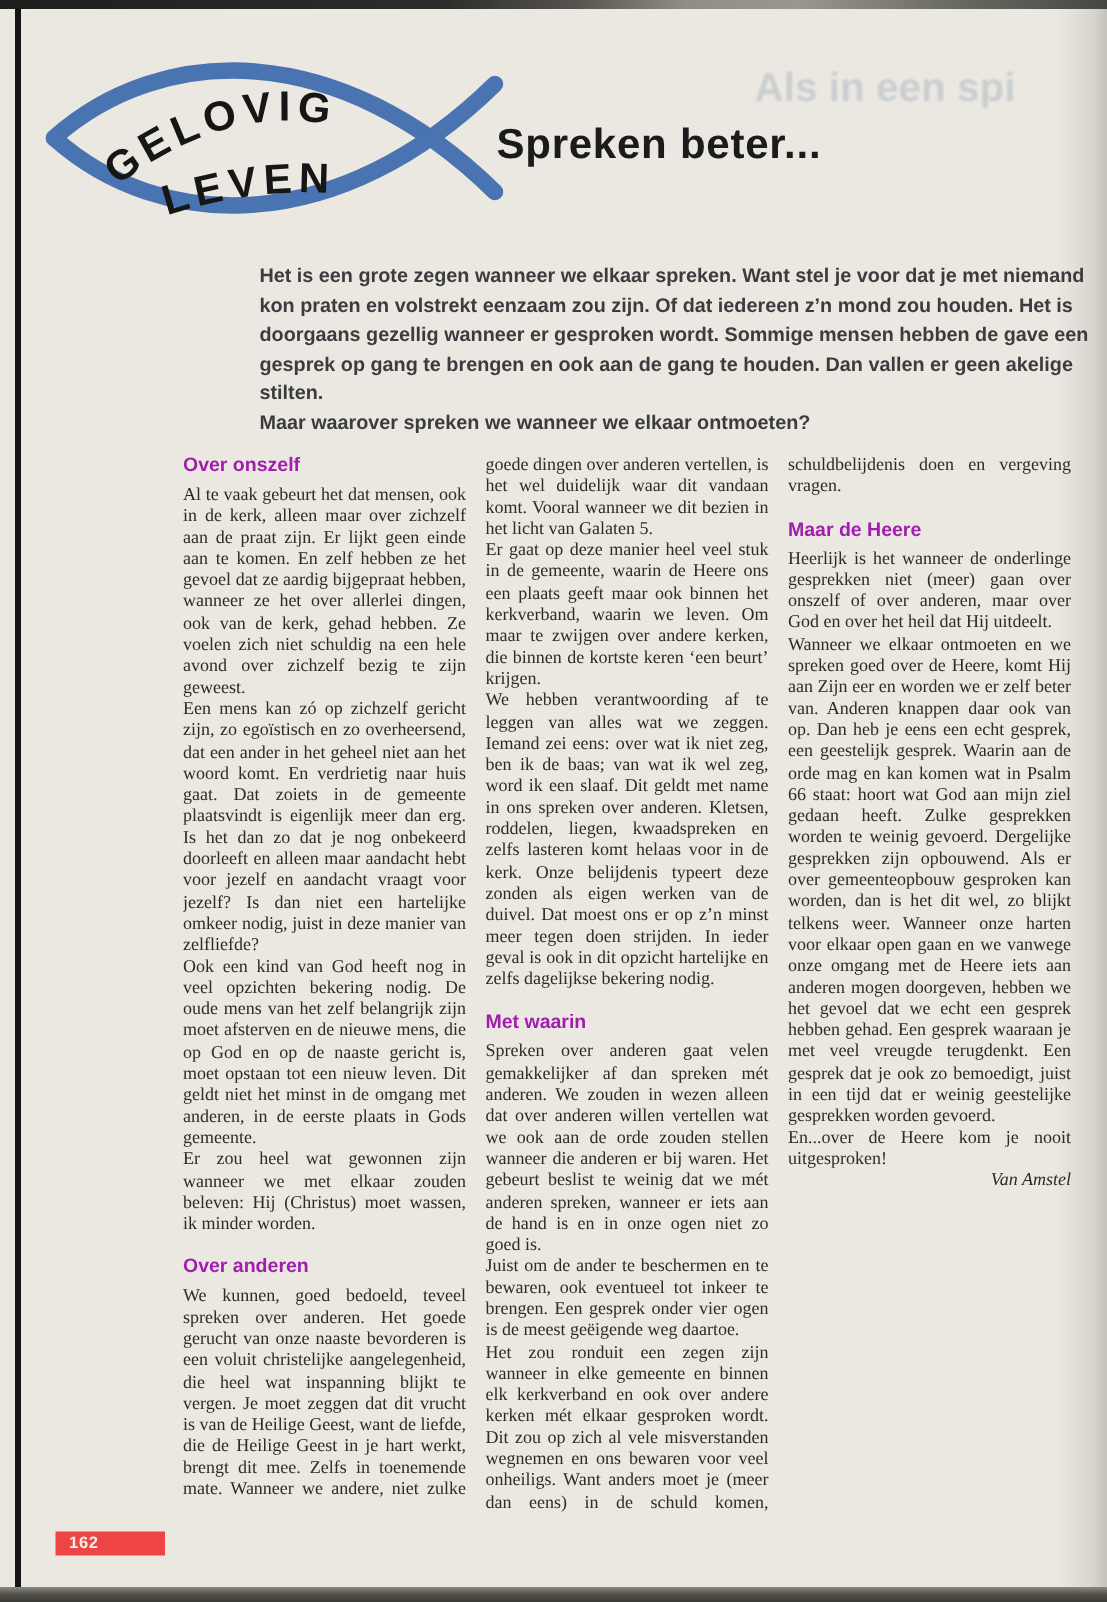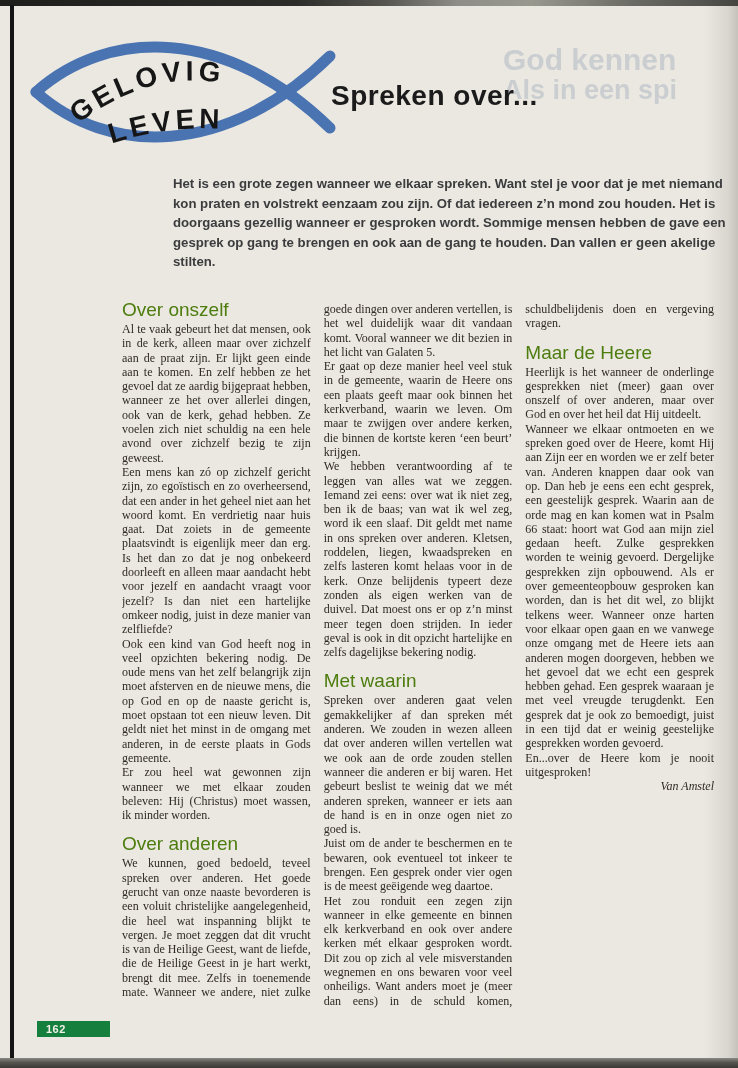--- a/index.html
+++ b/index.html
@@ -40,58 +40,58 @@
     font-weight:bold;font-size:13.2px;line-height:19.5px;color:#3c3c3e;
     text-align:left;}
   .intro p{margin:0;}
 
   
   .article{position:absolute;left:122px;top:302px;width:592px;height:708px;
     column-count:3;column-gap:13px;column-fill:auto;overflow:hidden;
     font-family:"Liberation Serif",serif;font-size:12px;line-height:14.3px;
     text-align:justify;color:#2f2a24;}
   .article p{margin:0;}
-  .section-heading{font-family:"Liberation Sans",sans-serif;font-weight:normal;
-    font-size:19px;line-height:16px;color:#4d7c0f;margin:14px 0 4px 0;}
+  .section-heading{font-family:"Liberation Sans",sans-serif;font-weight:bold;
+    font-size:13px;line-height:16px;color:#a21caf;margin:14px 0 4px 0;}
   .article-section:first-child .section-heading{margin-top:0;}
   .signature{text-align:right;font-style:italic;margin-top:3px;}
 
   
   .pagenum{position:absolute;left:37px;top:1021px;width:73px;height:16px;
-    background:#15803d;color:#f2f0e8;font-weight:bold;font-size:11px;
+    background:#ef4444;color:#f2f0e8;font-weight:bold;font-size:11px;
     line-height:16px;padding-left:9px;box-sizing:border-box;letter-spacing:.5px;}
 </style>
 </head>
 <body>
 
 <div class="page">
 
   <div class="top-band"></div>
   <div class="left-rule"></div>
 
   <div class="ghost">
-    <div class="ghost-line1">God kennen</div>
     <div class="ghost-line2">Als in een spi</div>
   </div>
 
   <svg class="fish-logo" viewBox="0 0 318 120">
     <defs>
       <path id="arc-gelovig" d="M50,90 Q138,22 230,60" fill="none"></path>
       <path id="arc-leven" d="M74,113 Q148,86 220,98" fill="none"></path>
     </defs>
     <path class="fish-stroke" d="M8,58 C80,-6 198,-8 302,94"></path>
     <path class="fish-stroke" d="M8,58 C80,122 198,124 302,22"></path>
     <text class="logo-word"><textPath href="#arc-gelovig">GELOVIG</textPath></text>
     <text class="logo-word"><textPath href="#arc-leven" startOffset="10">LEVEN</textPath></text>
   </svg>
 
-  <h1 class="title">Spreken over...</h1>
+  <h1 class="title">Spreken beter...</h1>
 
   <div class="intro">
     <p>Het is een grote zegen wanneer we elkaar spreken. Want stel je voor dat je met niemand kon praten en volstrekt eenzaam zou zijn. Of dat iedereen z’n mond zou houden. Het is doorgaans gezellig wanneer er gesproken wordt. Sommige mensen hebben de gave een gesprek op gang te brengen en ook aan de gang te houden. Dan vallen er geen akelige stilten.</p>
+    <p>Maar waarover spreken we wanneer we elkaar ontmoeten?</p>
   </div>
 
   <div class="article" id="article">
   <section class="article-section">
     <h2 class="section-heading">Over onszelf</h2>
   <p>Al te vaak gebeurt het dat mensen, ook in de kerk, alleen maar over zichzelf aan de praat zijn. Er lijkt geen einde aan te komen. En zelf hebben ze het gevoel dat ze aardig bijgepraat hebben, wanneer ze het over allerlei dingen, ook van de kerk, gehad hebben. Ze voelen zich niet schuldig na een hele avond over zichzelf bezig te zijn geweest.</p>
         <p>Een mens kan zó op zichzelf gericht zijn, zo egoïstisch en zo overheersend, dat een ander in het geheel niet aan het woord komt. En verdrietig naar huis gaat. Dat zoiets in de gemeente plaatsvindt is eigenlijk meer dan erg. Is het dan zo dat je nog onbekeerd doorleeft en alleen maar aandacht hebt voor jezelf en aandacht vraagt voor jezelf? Is dan niet een hartelijke omkeer nodig, juist in deze manier van zelfliefde?</p>
         <p>Ook een kind van God heeft nog in veel opzichten bekering nodig. De oude mens van het zelf belangrijk zijn moet afsterven en de nieuwe mens, die op God en op de naaste gericht is, moet opstaan tot een nieuw leven. Dit geldt niet het minst in de omgang met anderen, in de eerste plaats in Gods gemeente.</p>
         <p>Er zou heel wat gewonnen zijn wanneer we met elkaar zouden beleven: Hij (Christus) moet wassen, ik minder worden.</p>
       </section>

